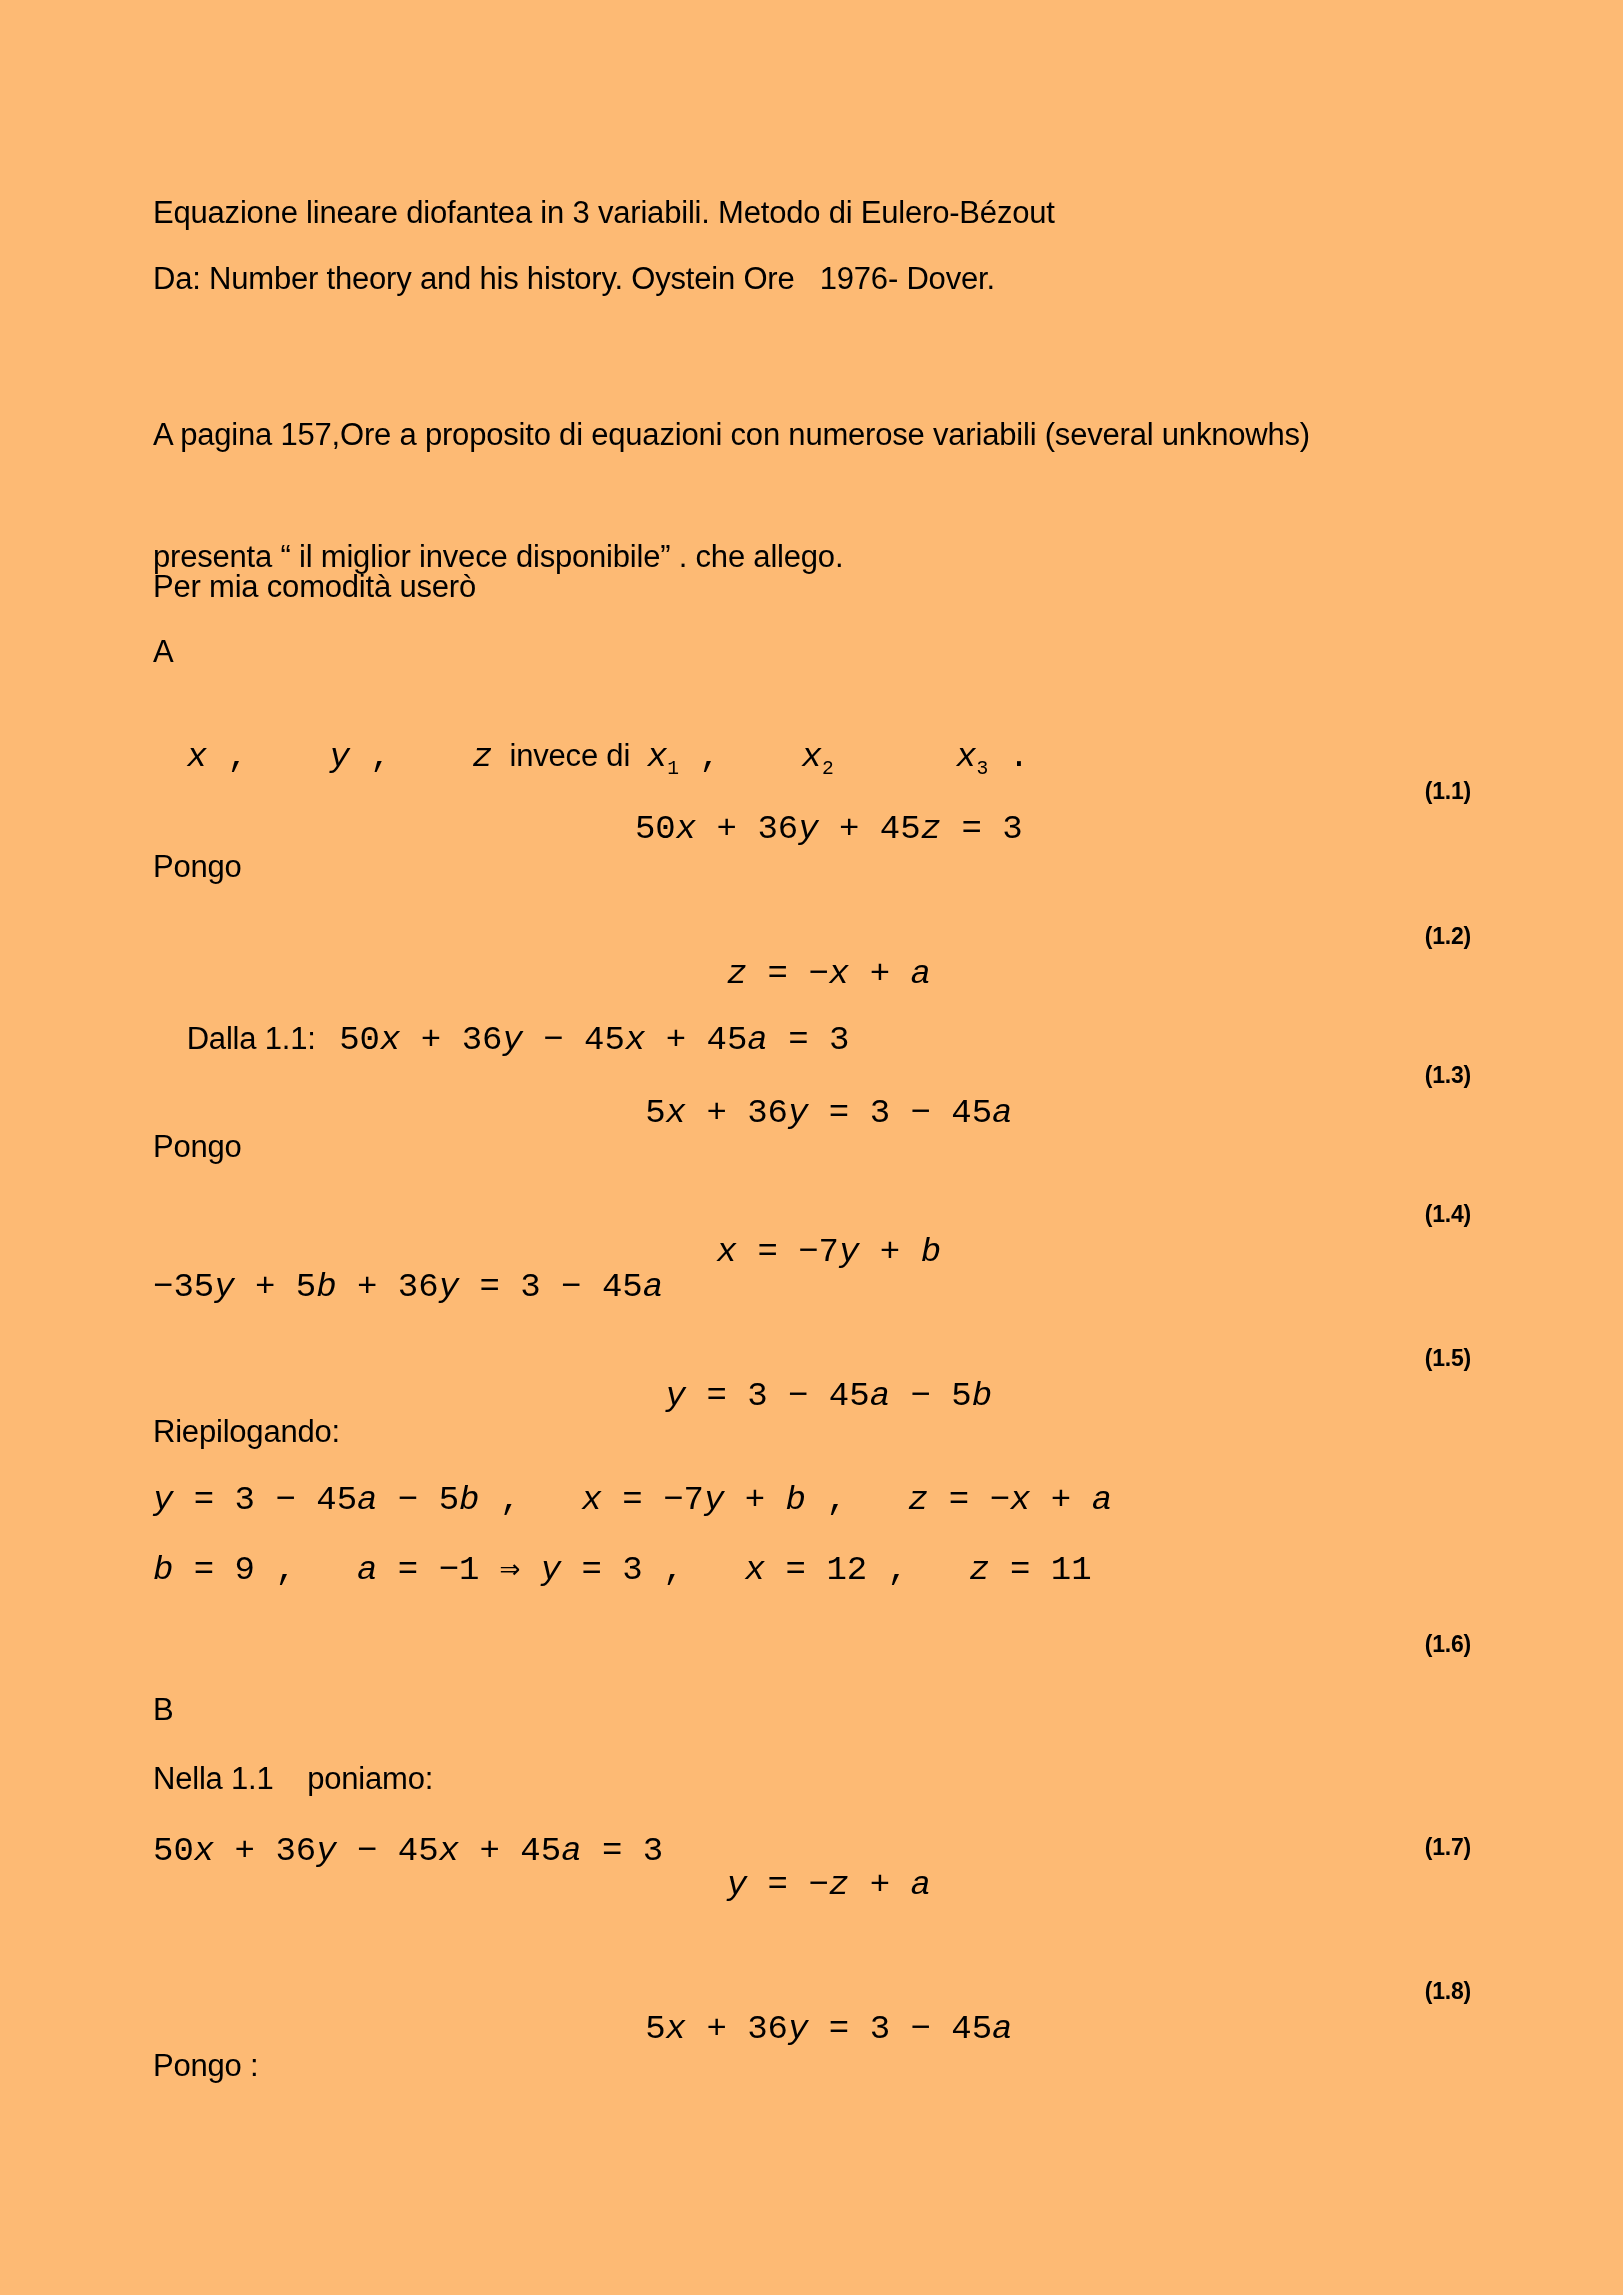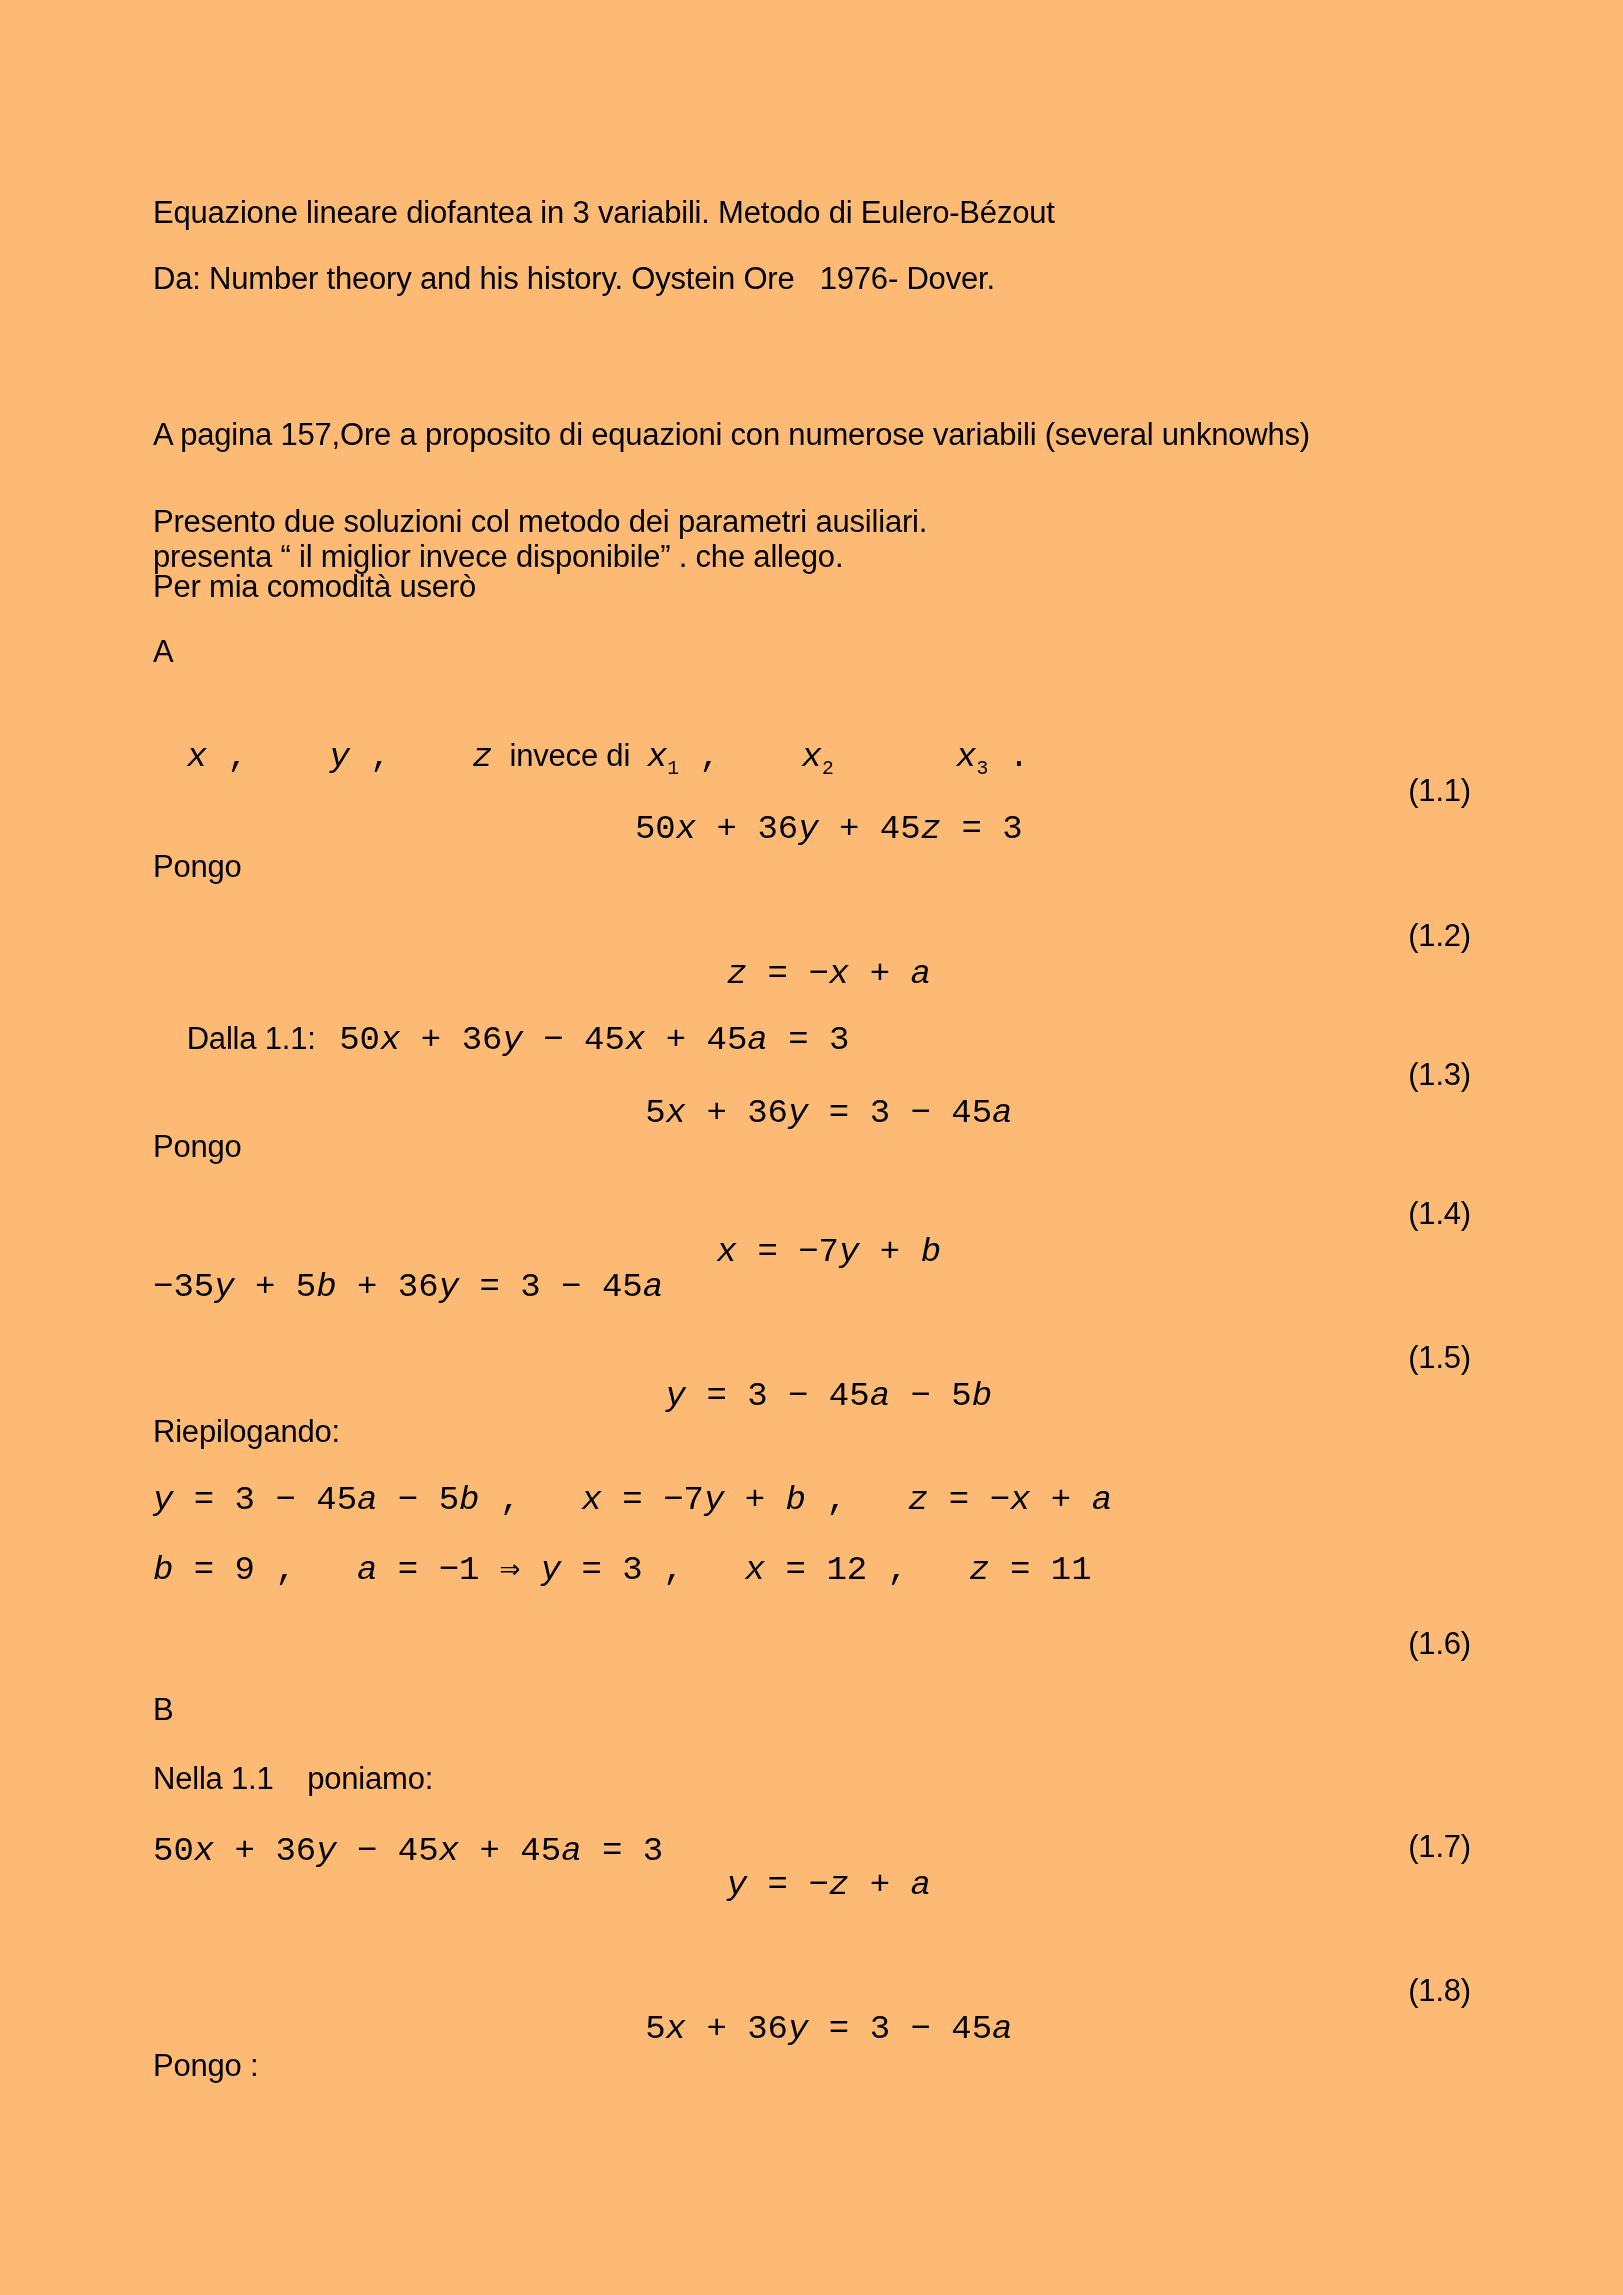--- a/index.html
+++ b/index.html
@@ -28,40 +28,40 @@
     letter-spacing: 0;
   }
   .math i { font-style: italic; }
   .math sub { font-size: 19.6px; line-height: 0; }
   .eq-row { text-align: center; }
   .eq-num {
     position: absolute;
     right: 0;
     top: 1.3px;
     font-family: "Liberation Sans", sans-serif;
-    font-size: 31px;
+    font-size: 23px;
     letter-spacing: -0.2px;
+    font-weight: bold;
   }
   .after-label { margin-left: 23.6px; }
 </style>
 </head>
 <body>
 
 <div class="page">
 
   <div class="line" style="top:194px">Equazione lineare diofantea in 3 variabili. Metodo di Eulero-Bézout</div>
 
   <div class="line" style="top:260px">Da: Number theory and his history. Oystein Ore   1976- Dover.</div>
 
   <div class="line intro-block" style="top:336px">
     <div class="intro-line">A pagina 157,Ore a proposito di equazioni con numerose variabili (several unknowhs)</div>
     <div class="intro-line">presenta “ il miglior invece disponibile” . che allego.</div>
   </div>
 
-  <div class="line" style="top:503px">Presento due soluzioni col metodo dei parametri ausiliari.</div>
 
   <div class="line" style="top:568px">Per mia comodità userò</div>
 
   <div class="line" style="top:633px">A</div>
 
   <div class="line" style="top:699px">
     <span class="math"><i>x</i> ,    <i>y</i> ,    <i>z</i></span><span>  invece di  </span><span class="math"><i>x</i><sub>1</sub><span> ,    </span><i>x</i><sub>2</sub><span>      </span><i>x</i><sub>3</sub><span> .</span></span>
   </div>
 
   <div class="line eq-row" style="top:771px">

